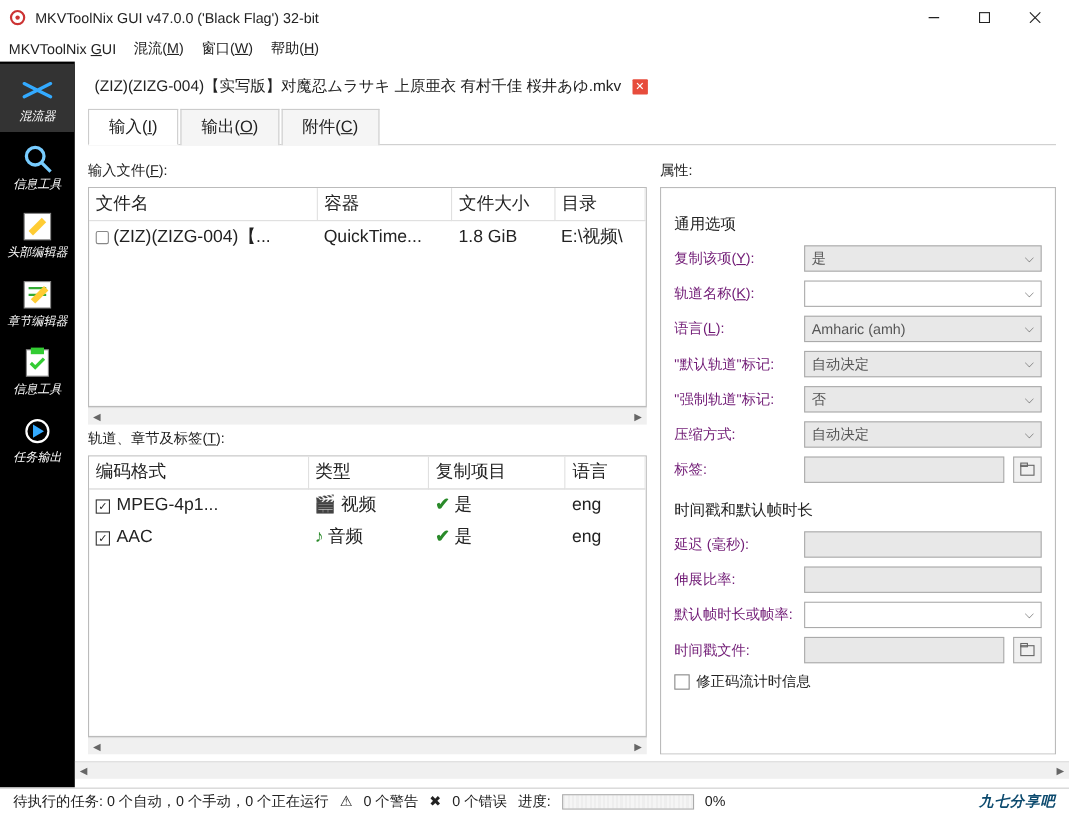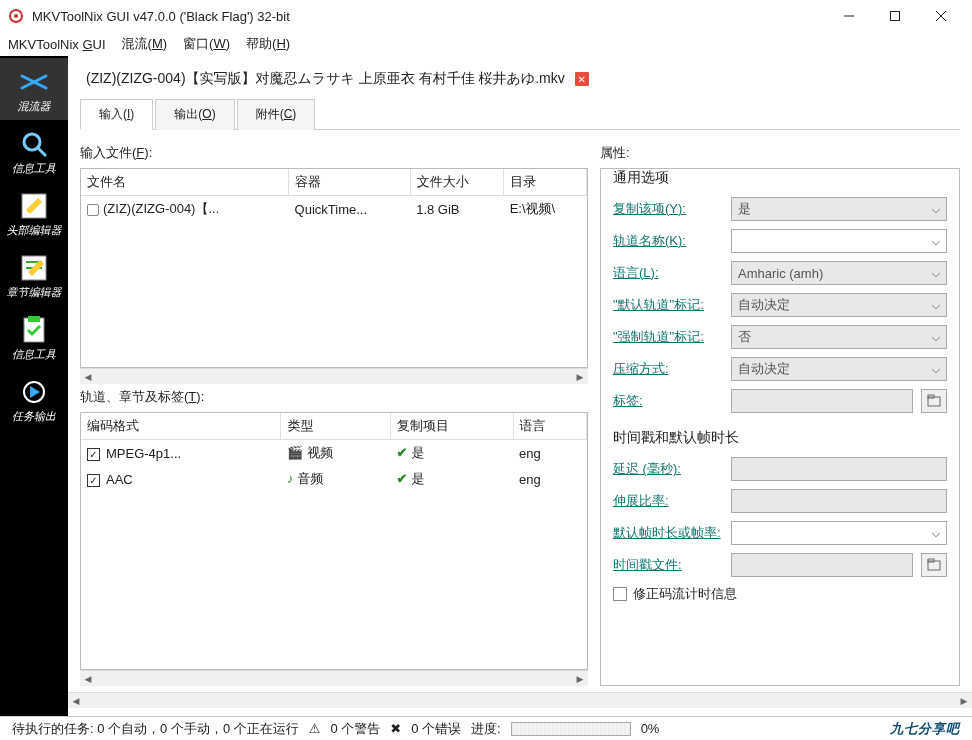--- a/index.html
+++ b/index.html
@@ -30,51 +30,51 @@
 
 .main { flex: 1; padding: 8px 12px; display: flex; flex-direction: column; overflow: hidden; }
 
 
 .file-tab-row { display: flex; align-items: center; padding: 4px 0 8px 0; }
 .file-tab { padding: 2px 6px; font-size: 14px; }
 .close-tab { width: 14px; height: 14px; background: #e74c3c; color: #fff; display: inline-flex; align-items: center; justify-content: center; font-size: 10px; margin-left: 4px; border-radius: 1px; }
 
 
 .subtabs { display: flex; border-bottom: 1px solid #ccc; }
-.subtab { padding: 6px 18px; border: 1px solid #ccc; border-bottom: none; margin-right: 2px; background: #f5f5f5; font-size: 12px; position: relative; top: 1px; }
+.subtab { padding: 6px 18px; border: 1px solid #ccc; border-bottom: none; margin-right: 2px; background: #f5f5f5; font-size: 15px; position: relative; top: 1px; }
 .subtab.active { background: #fff; border-bottom: 1px solid #fff; }
 
 
 .columns { display: flex; gap: 12px; flex: 1; margin-top: 10px; overflow: hidden; }
 .col-left { flex: 1; display: flex; flex-direction: column; min-width: 0; }
 .col-right { width: 360px; display: flex; flex-direction: column; justify-content: center; }
 
 .section-label { font-size: 13px; margin: 4px 0 6px 0; }
 .panel-box { border: 1px solid #bbb; background: #fff; overflow: auto; }
 
 
 .input-files { height: 200px; }
-.tbl { width: 100%; border-collapse: collapse; font-size: 13px; }
+.tbl { width: 100%; border-collapse: collapse; font-size: 16px; }
 .tbl th { text-align: left; font-weight: normal; padding: 4px 6px; border-right: 1px solid #e0e0e0; background: #fff; border-bottom: 1px solid #e0e0e0; white-space: nowrap; }
 .tbl td { padding: 4px 6px; white-space: nowrap; }
 .tbl td .disc-icon { display: inline-block; width: 12px; height: 12px; border: 1px solid #888; border-radius: 2px; margin-right: 4px; vertical-align: middle; }
 
 
 .tracks { flex: 1; min-height: 180px; }
 
 
 .hscrollbar { height: 16px; background: #f0f0f0; border-top: 1px solid #ddd; display: flex; align-items: center; }
 .hscrollbar .arrow { width: 16px; height: 16px; display: flex; align-items: center; justify-content: center; color: #666; font-size: 9px; }
 .hscrollbar .track { flex: 1; }
 
 
-.prop-box { border: 1px solid #bbb; padding: 0 12px; flex: 1; overflow: auto; }
+.prop-box { border: 1px solid #bbb; padding: 24px 12px; flex: 1; overflow: auto; }
 .group-title { font-size: 14px; margin-bottom: 10px; }
 .form-row { display: flex; align-items: center; margin-bottom: 8px; gap: 8px; }
-.form-row .lbl { width: 110px; font-size: 13px; color: #0f766e; text-decoration: underline; }
+.form-row .lbl { width: 110px; font-size: 13px; color: #701a75; }
 .form-row .ipt, .form-row .sel { flex: 1; height: 24px; border: 1px solid #aaa; background: #e8e8e8; padding: 0 6px; font-size: 13px; display: flex; align-items: center; justify-content: space-between; color:#555; }
 .form-row .sel::after { content: "⌵"; color: #666; font-size: 11px; }
 .icon-btn { width: 26px; height: 24px; border: 1px solid #aaa; background: #f0f0f0; display: flex; align-items: center; justify-content: center; }
 .icon-btn svg { width: 14px; height: 14px; }
 .chk-row { display: flex; align-items: center; gap: 6px; margin: 6px 0 0 0; font-size: 13px; }
 .chk-row .chk { width: 14px; height: 14px; border: 1px solid #888; }
 
 
 .statusbar { position: absolute; bottom: 0; left: 0; right: 0; height: 24px; border-top: 1px solid #ccc; display: flex; align-items: center; padding: 0 12px; font-size: 13px; gap: 10px; background: #fff; }
 .statusbar .progress-bar { width: 120px; height: 14px; border: 1px solid #aaa; background: repeating-linear-gradient(90deg,#eee,#eee 2px,#f5f5f5 2px,#f5f5f5 4px); }

